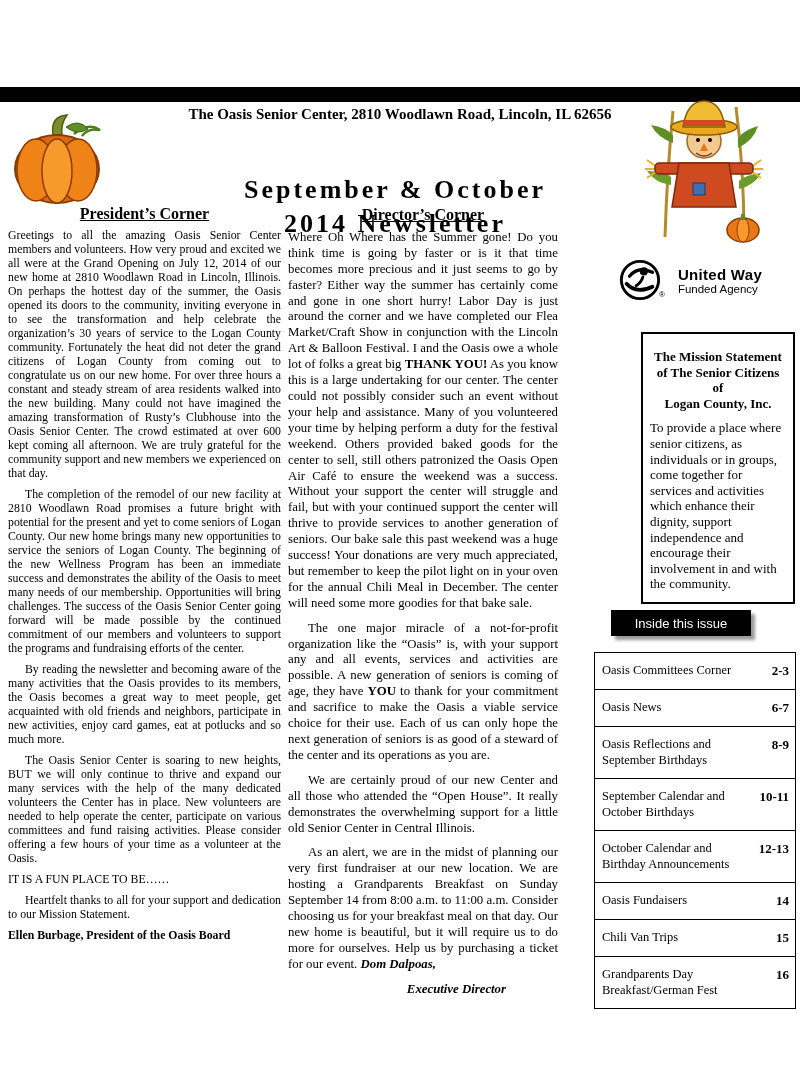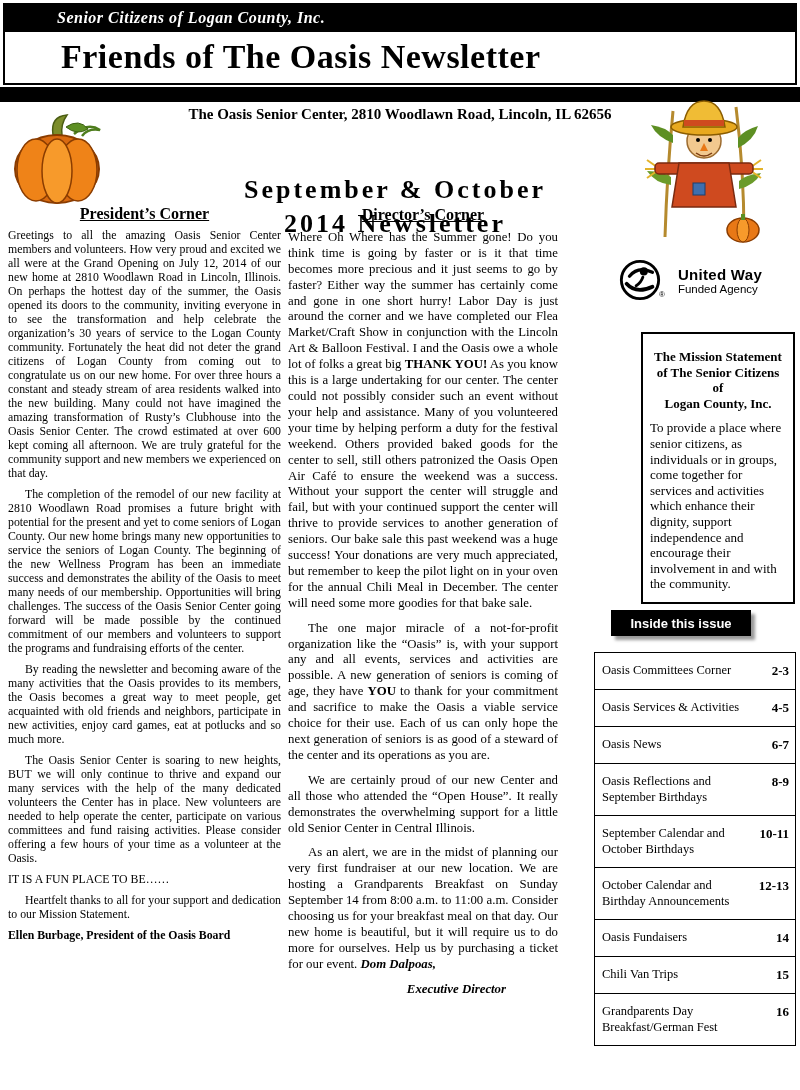--- a/index.html
+++ b/index.html
@@ -40,38 +40,34 @@
   .uw-name { font-weight:bold; font-size:15px; letter-spacing:.3px; }
   .uw-tag  { font-size:11.5px; }
   .uw-reg  { font-size:8px; position:relative; top:14px; left:-8px; }
 
   .mission-box { position:absolute; left:641px; top:332px; width:154px; border:2px solid #000;
                  padding:15px 7px 10px 7px; font-size:13px; line-height:15.6px; background:#fff; }
   .mission-heading { font-weight:bold; text-align:center; margin-bottom:9px; }
   .mission-body { text-align:left; }
 
   .inside-bar { position:absolute; left:611px; top:610px; width:140px; height:26px; background:#000; color:#fff;
-                font-family:"Liberation Sans", sans-serif; font-weight:bold; font-size:13px;
+                font-family:"Liberation Sans", sans-serif; font-weight:normal; font-size:13px;
                 display:flex; align-items:center; justify-content:center; box-shadow:4px 4px 3px #9a9a9a; }
 
   .toc { position:absolute; left:594px; top:652px; width:202px; }
   .toc-row { border:1px solid #000; margin-bottom:-1px; display:flex; justify-content:space-between;
              align-items:flex-start; padding:10px 6px 10px 7px; min-height:38px; background:#fff; }
   .toc-label { font-size:12.5px; line-height:15.5px; width:150px; }
   .toc-page  { font-size:13px; font-weight:bold; line-height:15.5px; }
 </style>
 </head>
 <body>
 
 <div class="page">
 
-  <header class="masthead">
-    <div class="masthead-strip">Senior Citizens of Logan County, Inc.</div>
-    <h1 class="masthead-title">Friends of The Oasis Newsletter</h1>
-  </header>
   <div class="black-bar"></div>
 
   <div class="address">The Oasis Senior Center, 2810 Woodlawn Road, Lincoln, IL 62656</div>
 
   <div class="pumpkin">
     <svg viewBox="0 0 102 95" width="102" height="95" aria-hidden="true">
       <path d="M68 22 q14 -12 26 -4 q-12 -2 -18 6" fill="none" stroke="#4e7d1d" stroke-width="2.5"></path>
       <path d="M47 23 C45 10 50 4 61 3 C56 10 55 16 56 23 Z" fill="#7c8d2a" stroke="#4a5c12" stroke-width="1.5"></path>
       <path d="M60 15 q13 -9 22 2 q-11 7 -22 -2" fill="#5d8f23" stroke="#3c6012" stroke-width="1"></path>
       <ellipse cx="51" cy="57" rx="42" ry="34" fill="#d96a10" stroke="#8a3c00" stroke-width="2"></ellipse>
@@ -160,24 +156,20 @@
   </div>
 
   <div class="inside-bar">Inside this issue</div>
 
   <div class="toc">
     <div class="toc-row">
       <span class="toc-label">Oasis Committees Corner</span>
       <span class="toc-page">2-3</span>
     </div>
     <div class="toc-row">
-      <span class="toc-label">Oasis Services &amp; Activities</span>
-      <span class="toc-page">4-5</span>
-    </div>
-    <div class="toc-row">
       <span class="toc-label">Oasis  News</span>
       <span class="toc-page">6-7</span>
     </div>
     <div class="toc-row">
       <span class="toc-label">Oasis Reflections and September Birthdays</span>
       <span class="toc-page">8-9</span>
     </div>
     <div class="toc-row">
       <span class="toc-label">September Calendar and October Birthdays</span>
       <span class="toc-page">10-11</span>

